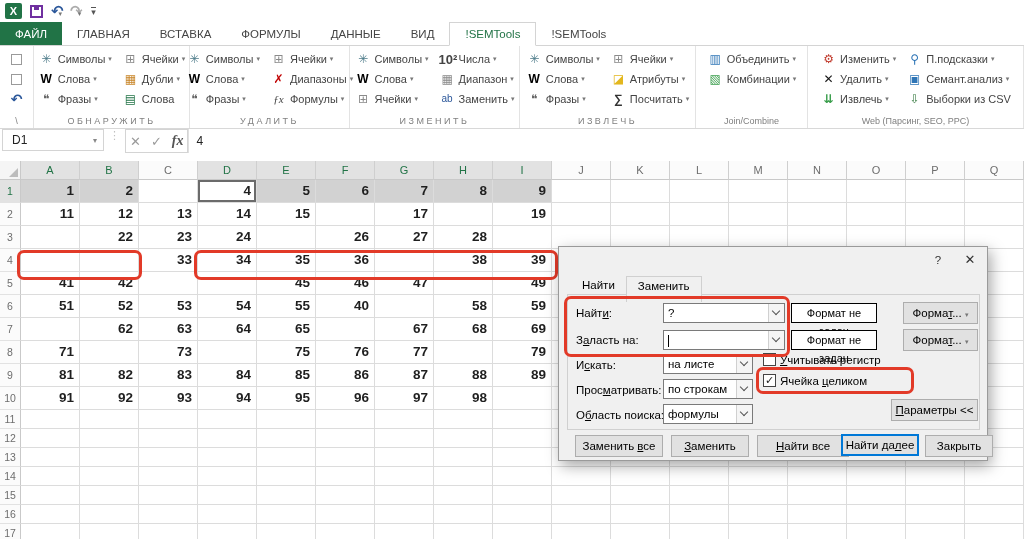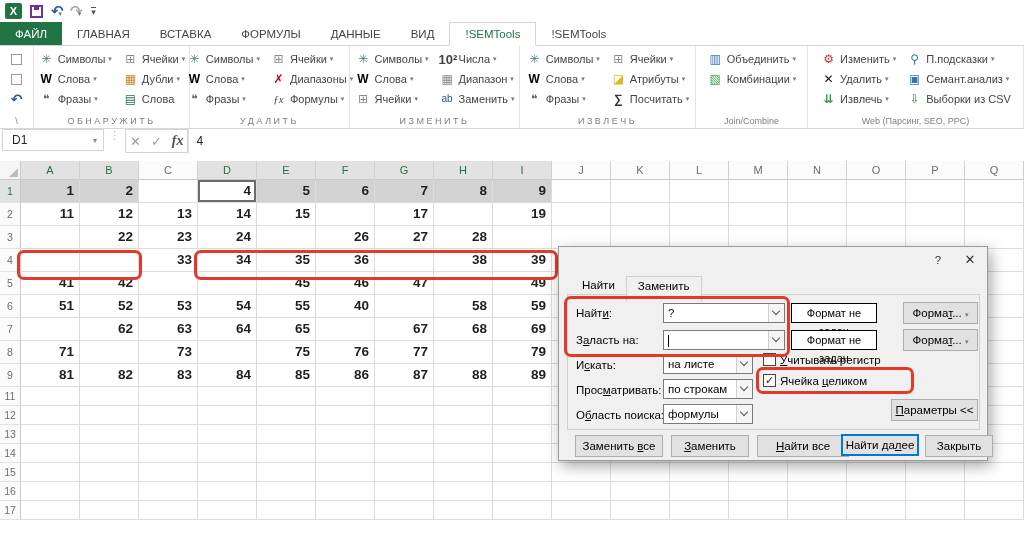--- a/index.html
+++ b/index.html
@@ -578,20 +578,40 @@
         <div class="gc">89</div>
         <div class="gc"></div>
         <div class="gc"></div>
         <div class="gc"></div>
         <div class="gc"></div>
         <div class="gc"></div>
         <div class="gc"></div>
         <div class="gc"></div>
         <div class="gc"></div>
       </div>
+      <div class="grow tall">
+        <div class="rh">10</div>
+        <div class="gc">91</div>
+        <div class="gc">92</div>
+        <div class="gc">93</div>
+        <div class="gc">94</div>
+        <div class="gc">95</div>
+        <div class="gc">96</div>
+        <div class="gc">97</div>
+        <div class="gc">98</div>
+        <div class="gc"></div>
+        <div class="gc"></div>
+        <div class="gc"></div>
+        <div class="gc"></div>
+        <div class="gc"></div>
+        <div class="gc"></div>
+        <div class="gc"></div>
+        <div class="gc"></div>
+        <div class="gc"></div>
+      </div>
       <div class="grow short">
         <div class="rh">11</div>
         <div class="gc"></div>
         <div class="gc"></div>
         <div class="gc"></div>
         <div class="gc"></div>
         <div class="gc"></div>
         <div class="gc"></div>
         <div class="gc"></div>
         <div class="gc"></div>

